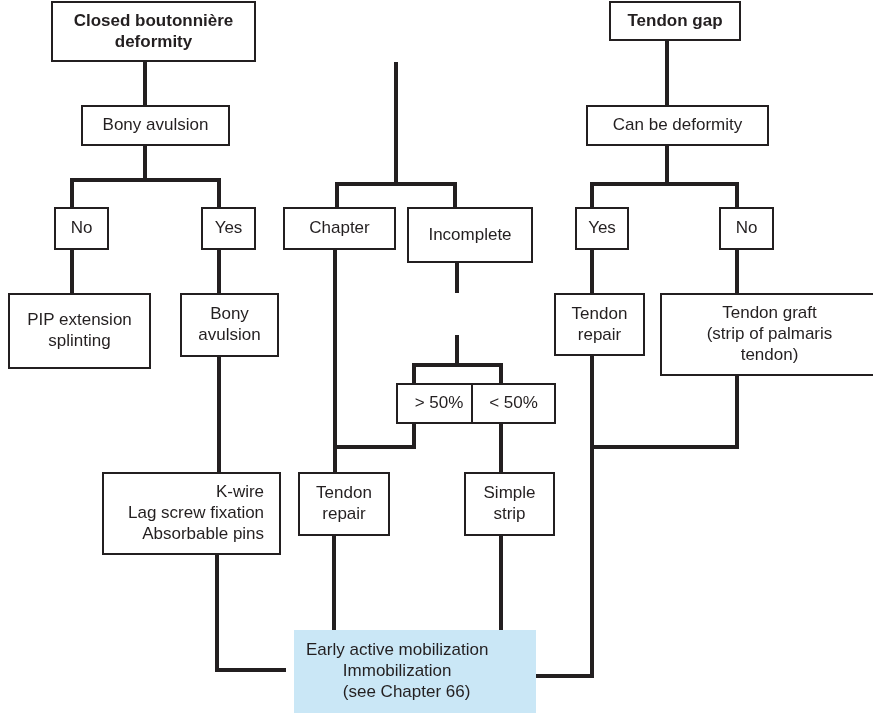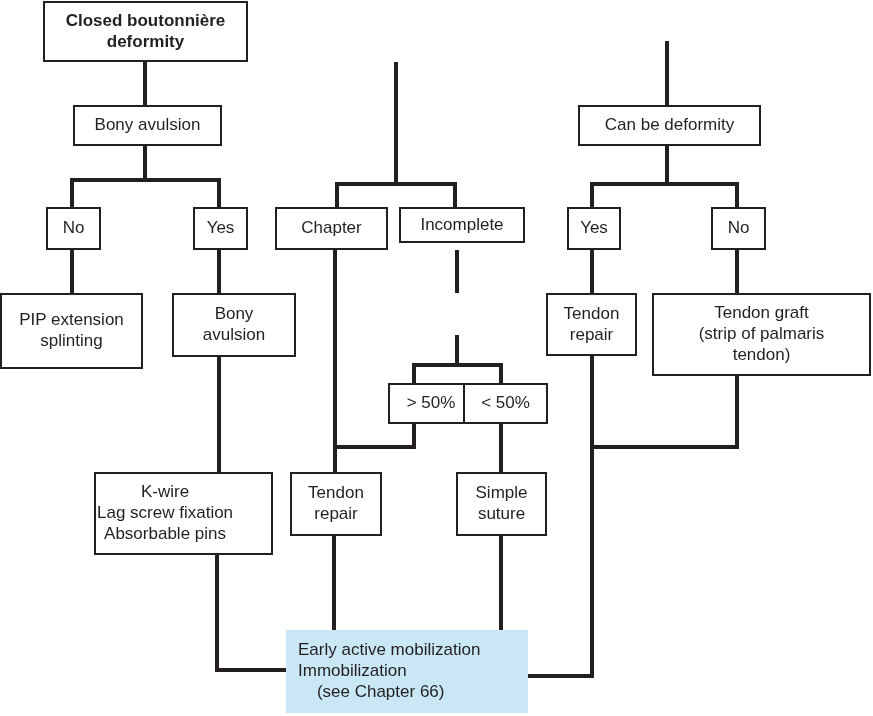--- a/index.html
+++ b/index.html
@@ -7,26 +7,27 @@
     position:relative; width:873px; height:716px; background:#ffffff;
     font-family:"Liberation Sans", sans-serif;
     color:var(--ink,#231f20); overflow:hidden;
   }
   .node {
     position:absolute; box-sizing:border-box;
     border:2px solid var(--ink,#231f20); background:#fff;
     display:flex; align-items:center; justify-content:center;
     text-align:center; font-size:17px; line-height:1.22;
     white-space:pre-line;
+    margin-left:8px;
   }
   .node.bold { font-weight:bold; }
-  .node.align-left { justify-content:flex-start; text-align:center; padding-left:1px; }
+  .node.align-left { justify-content:flex-start; text-align:right; padding-left:24px; }
   .node.outcome {
     border:none; background:var(--blue,#cae7f6);
-    justify-content:flex-start; text-align:left; padding-left:12px;
+    justify-content:flex-start; text-align:center; padding-left:12px;
   }
   .vline,.hline { position:absolute; background:var(--line,#231f20); }
 </style>
 </head>
 <body>
 
 <div class="stage" style="--line: #231f20; --ink: #231f20; --blue: #cae7f6;">
 
   <div class="vline" style="left:143px;top:62px;width:4px;height:43px"></div>
   <div class="vline" style="left:143px;top:146px;width:4px;height:36px"></div>
@@ -67,35 +68,36 @@
   <div class="hline" style="left:590px;top:445px;width:149px;height:4px"></div>
   <div class="hline" style="left:528px;top:674px;width:64px;height:4px"></div>
 
   <div class="node bold" style="left:43px;top:1px;width:205px;height:61px">Closed boutonnière
 deformity</div>
   <div class="node" style="left:73px;top:105px;width:149px;height:41px">Bony avulsion</div>
   <div class="node" style="left:46px;top:207px;width:55px;height:43px">No</div>
   <div class="node" style="left:193px;top:207px;width:55px;height:43px">Yes</div>
   <div class="node" style="left:0px;top:293px;width:143px;height:76px">PIP extension
 splinting</div>
-  <div class="node" style="left:172px;top:293px;width:124px;height:64px">Bony
+  <div class="node" style="left:172px;top:293px;width:99px;height:64px">Bony
 avulsion</div>
   <div class="node align-left" style="left:94px;top:472px;width:179px;height:83px">K-wire
 Lag screw fixation
 Absorbable pins</div>
 
   <div class="node" style="left:275px;top:207px;width:113px;height:43px">Chapter</div>
-  <div class="node" style="left:399px;top:207px;width:126px;height:36px">Incomplete</div>
+  <div class="node" style="left:399px;top:207px;width:126px;height:56px">Incomplete</div>
   <div class="node" style="left:388px;top:383px;width:86px;height:41px">&gt; 50%</div>
   <div class="node" style="left:463px;top:383px;width:85px;height:41px">&lt; 50%</div>
   <div class="node" style="left:290px;top:472px;width:92px;height:64px">Tendon
 repair</div>
   <div class="node" style="left:456px;top:472px;width:91px;height:64px">Simple
-suture</div>
+strip</div>
 
+  <div class="node bold" style="left:601px;top:1px;width:132px;height:40px">Tendon gap</div>
   <div class="node" style="left:578px;top:105px;width:183px;height:41px">Can be deformity</div>
   <div class="node" style="left:567px;top:207px;width:54px;height:43px">Yes</div>
   <div class="node" style="left:711px;top:207px;width:55px;height:43px">No</div>
   <div class="node" style="left:546px;top:293px;width:91px;height:63px">Tendon
 repair</div>
   <div class="node" style="left:652px;top:293px;width:219px;height:83px">Tendon graft
 (strip of palmaris
 tendon)</div>
 
   <div class="node outcome" style="left:286px;top:630px;width:242px;height:83px">Early active mobilization

